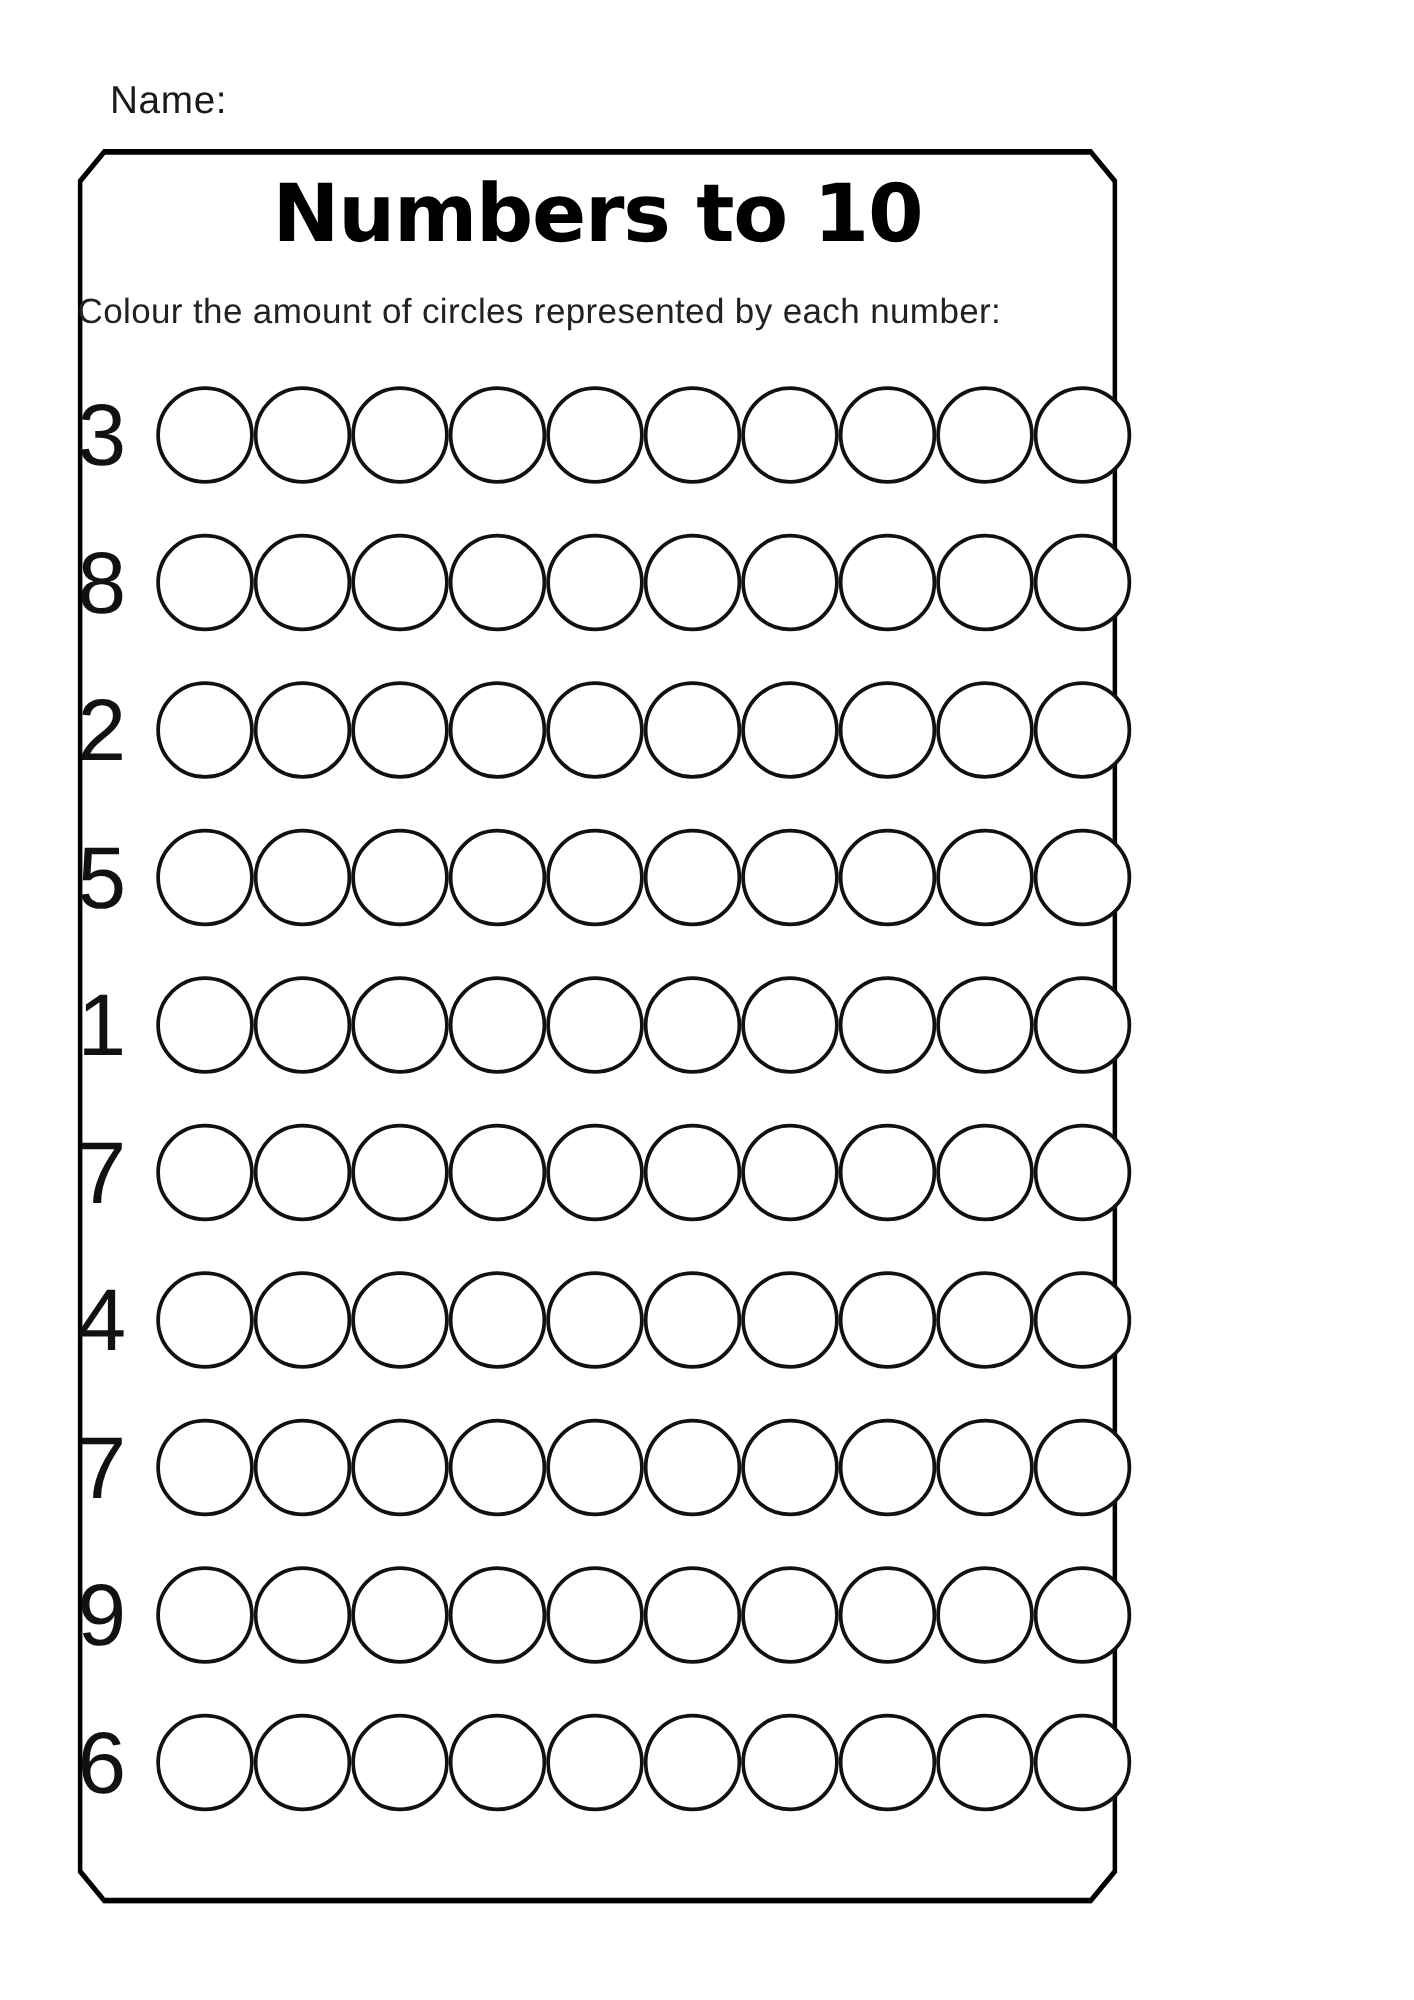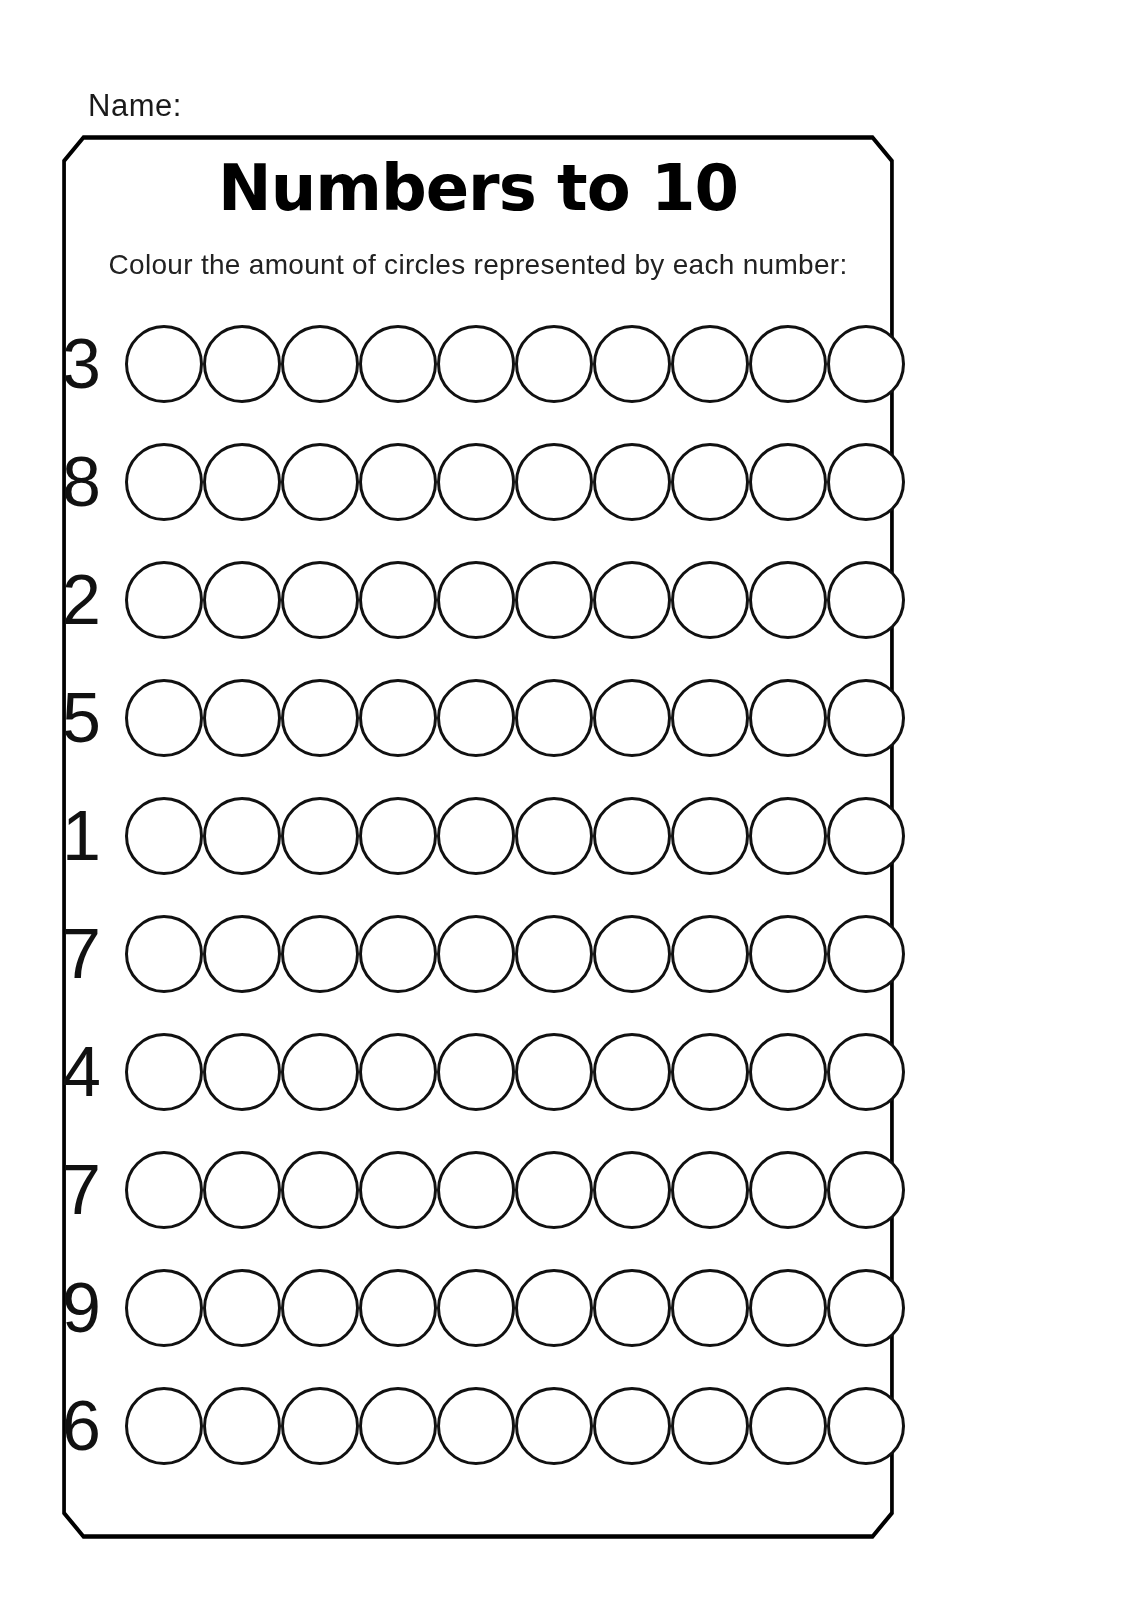--- a/index.html
+++ b/index.html
@@ -11,30 +11,30 @@
     position: relative;
     width: 1131px;
     height: 1600px;
     background: #ffffff;
     font-family: "Liberation Sans", sans-serif;
     overflow: hidden;
   }
   .name-label {
     position: absolute;
     left: 88px;
-    top: 88px;
+    top: 62px;
     font-size: 31px;
     font-weight: 400;
     letter-spacing: 0.5px;
     color: #1a1a1a;
   }
   .sheet {
     position: absolute;
     left: 62px;
-    top: 135px;
+    top: 119px;
     width: 832px;
     height: 1404px;
   }
   .border-svg {
     position: absolute;
     left: 0;
     top: 0;
     width: 100%;
     height: 100%;
     display: block;
@@ -49,21 +49,20 @@
     font-size: 64px;
     font-weight: 800;
     letter-spacing: -1px;
     color: #000000;
   }
   .instructions {
     position: absolute;
     top: 114px;
     left: 0;
     right: 0;
-    text-align: center;
     font-size: 28px;
     font-weight: 400;
     letter-spacing: 0.3px;
     color: #222222;
   }
   .rows {
     position: absolute;
     top: 190px;
     left: 0;
     right: 0;

